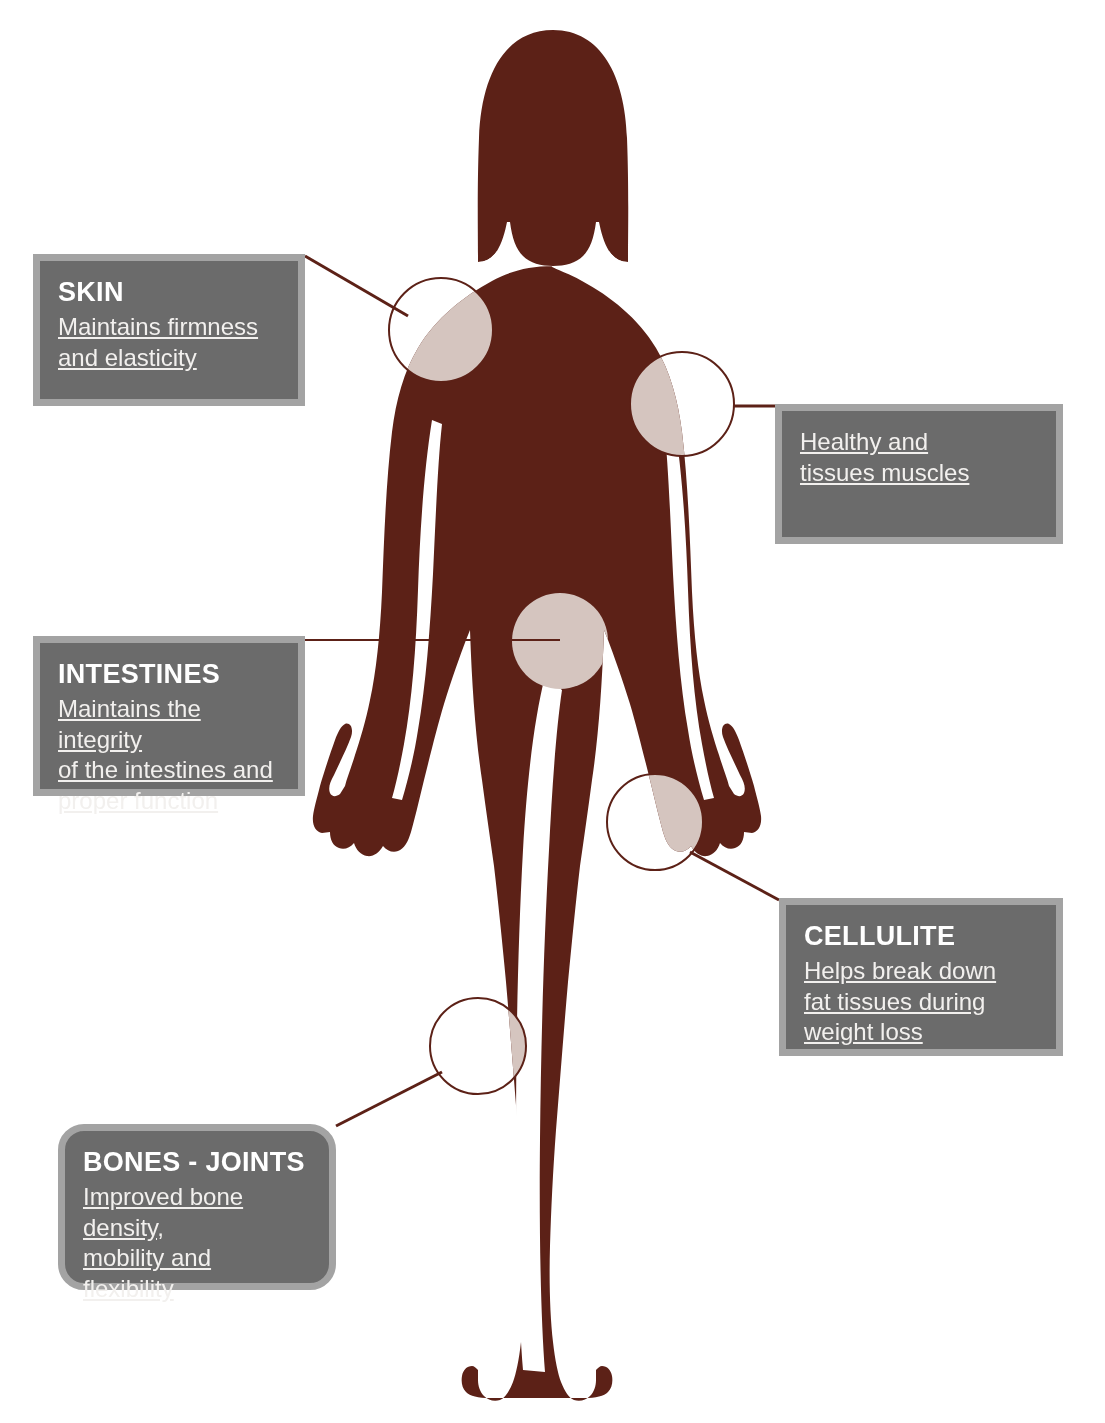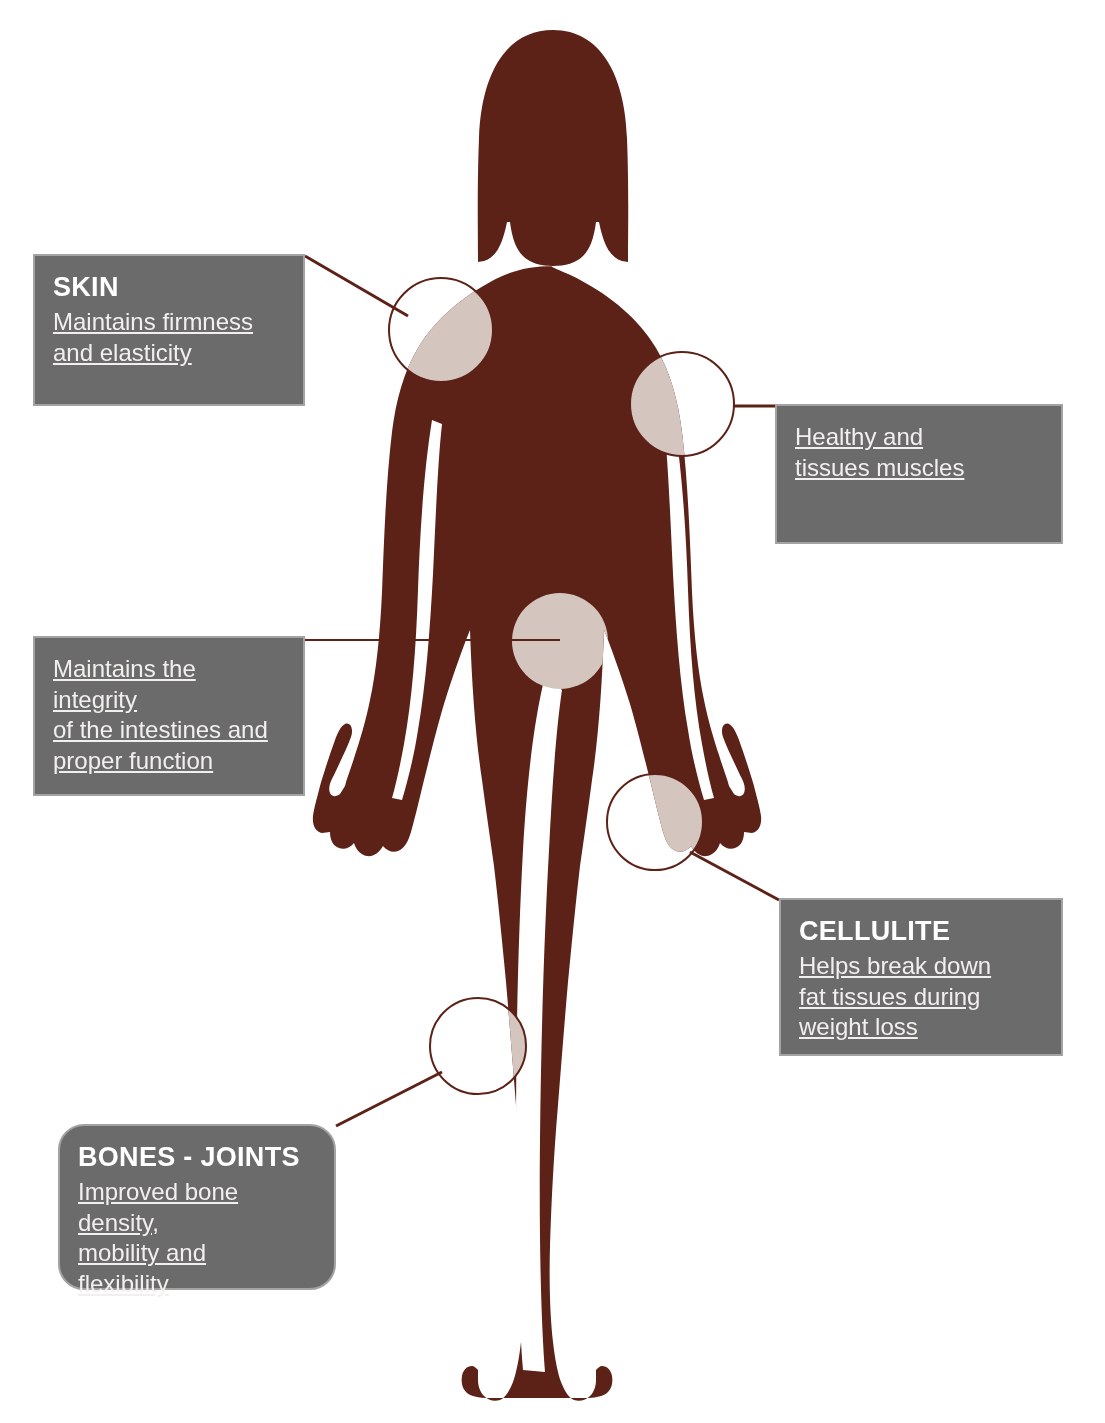--- a/index.html
+++ b/index.html
@@ -21,21 +21,21 @@
     position: absolute;
     left: 0;
     top: 0;
     width: 1105px;
     height: 1423px;
   }
   .callout {
     position: absolute;
     box-sizing: border-box;
     background: #6b6b6b;
-    border: 2px solid #a3a3a3;
+    border: 7px solid #a3a3a3;
     color: #ffffff;
     padding: 16px 18px 14px 18px;
     z-index: 5;
   }
   .callout .title {
     font-size: 27px;
     font-weight: bold;
     letter-spacing: 0.3px;
     line-height: 1.15;
     margin: 0 0 4px 0;
@@ -353,20 +353,21 @@
     <p class="desc">Maintains firmness
 and elasticity</p>
   </div>
 
   <div class="callout" id="box-muscles">
     <p class="desc">Healthy and
 tissues muscles</p>
   </div>
 
   <div class="callout" id="box-intestines">
+    <p class="title">INTESTINES</p>
     <p class="desc">Maintains the integrity
 of the intestines and
 proper function</p>
   </div>
 
   <div class="callout" id="box-cellulite">
     <p class="title">CELLULITE</p>
     <p class="desc">Helps break down
 fat tissues during
 weight loss</p>

